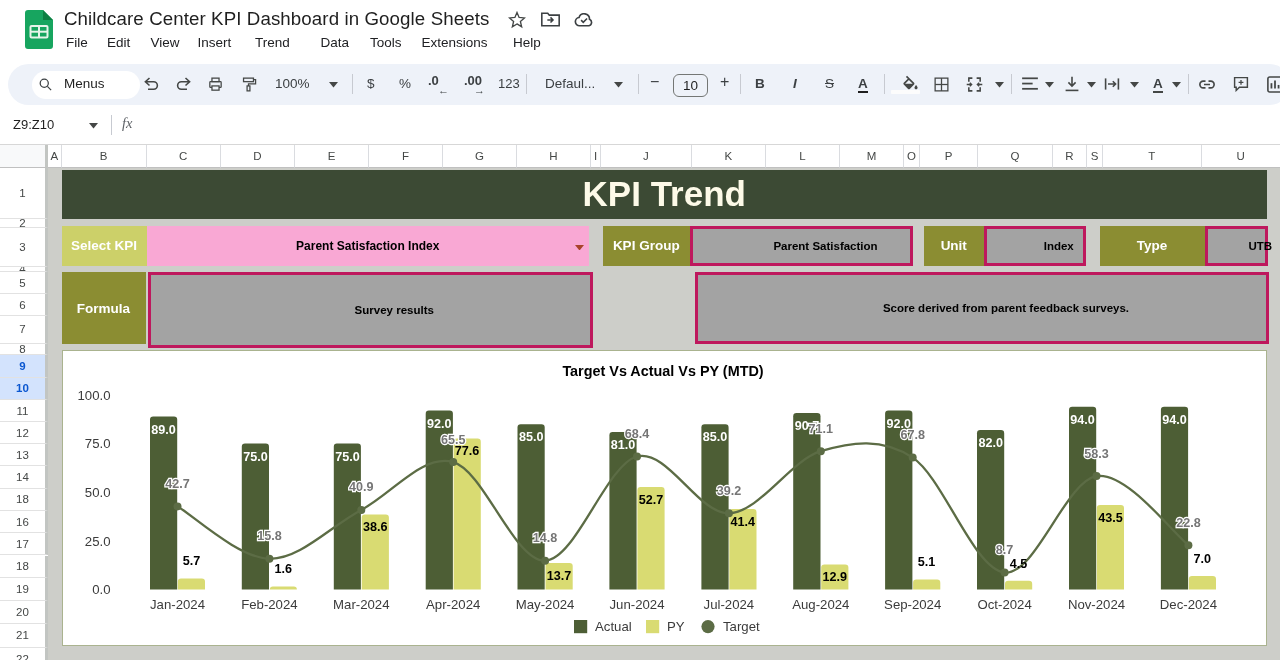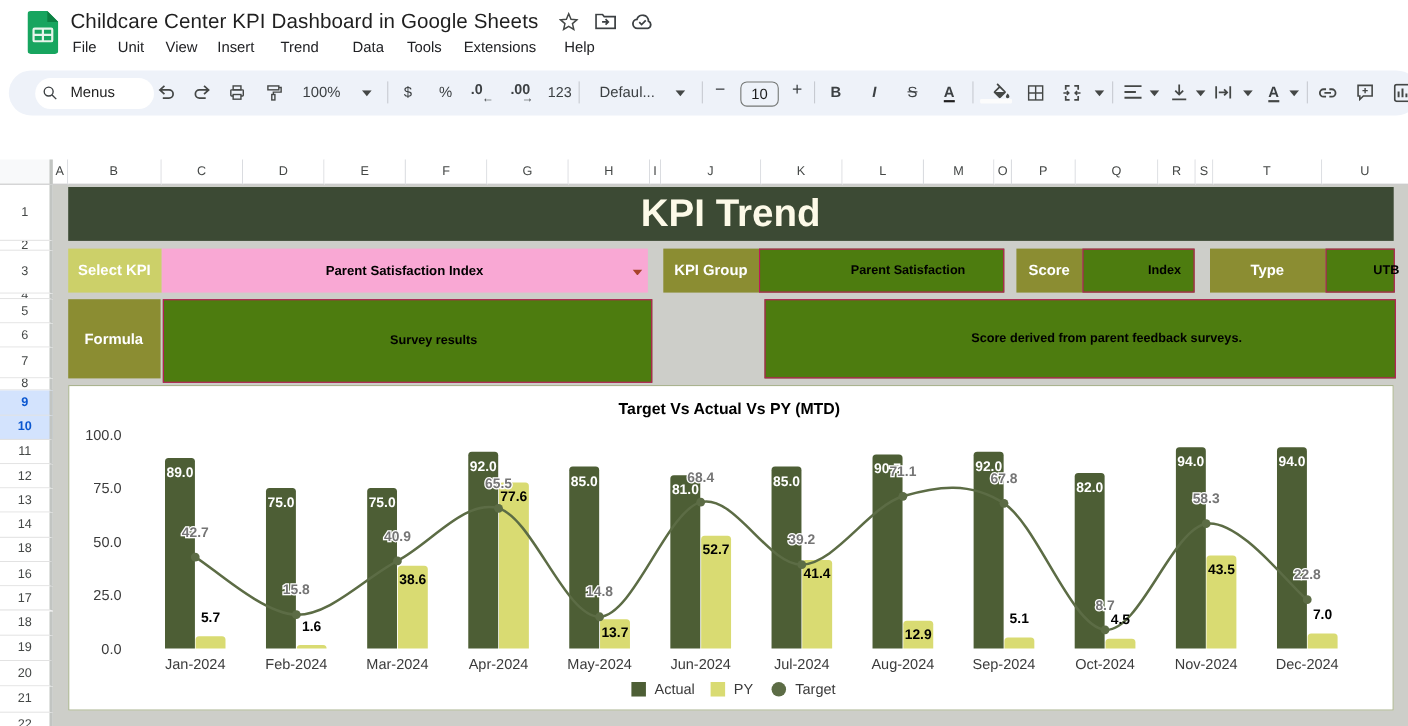--- a/index.html
+++ b/index.html
@@ -20,38 +20,38 @@
 
 #corner { position:absolute; left:0; top:145px; width:48px; height:22.5px; background:#f8f9fa; border-right:3px solid #c2c5c2; border-bottom:1px solid #c0c0c0; }
 #colhdrs { position:absolute; left:0; top:145px; width:1280px; height:22.5px; }
 .ch { position:absolute; top:0; height:22.5px; background:#ffffff; border-right:1px solid #dadce0; border-bottom:1px solid #c0c0c0; color:#444746; font-size:11.5px; text-align:center; line-height:22px; }
 #rowhdrs { position:absolute; left:0; top:0; width:48px; height:660px; }
 .rh { position:absolute; left:0; width:48px; background:#ffffff; border-right:3px solid #c2c5c2; border-bottom:1px solid #e2e2e2; color:#444746; font-size:11.5px; text-align:center; display:flex; align-items:center; justify-content:center; overflow:hidden; }
 .rh.sel { background:#d3e3fd; color:#0b57d0; font-weight:bold; }
 
 #sheet { position:absolute; left:48px; top:167.5px; width:1232px; height:492.5px; background:#cdcec9; }
 .olab { position:absolute; background:#8b8d32; color:#fff; font-weight:bold; display:flex; align-items:center; justify-content:center; font-size:13.5px; }
-.wbox { position:absolute; background:#4d7c0f; border:1px solid #be185d; color:#000; font-weight:bold; display:flex; align-items:center; justify-content:center; font-size:11.5px;padding-left:48px; }
+.wbox { position:absolute; background:#a3a3a3; border:3px solid #be185d; color:#000; font-weight:bold; display:flex; align-items:center; justify-content:center; font-size:11.5px;padding-left:48px; }
 #banner { position:absolute; left:61.5px; top:169.5px; width:1205.5px; height:49px; background:#3c4a34; color:#fdfae8; font-weight:bold; font-size:35px; text-align:center; line-height:48px; }
 #chartbox { position:absolute; left:62px; top:349.5px; width:1205px; height:296px; background:#fff; border:1.5px solid #aab38f; }
 </style></head>
 <body>
 <div id="app">
 
   <div id="titlebar">
     <svg class="abs" style="left:25px;top:10px" width="28" height="39" viewBox="0 0 28 39">
       <path d="M2 0 H18 L28 10 V36 a3 3 0 0 1 -3 3 H3 a3 3 0 0 1 -3 -3 V3 a3 3 0 0 1 3 -3 Z" fill="#17a55f" transform="translate(0,0)"></path>
       <path d="M18 0 L28 10 H18 Z" fill="#0c8043"></path>
       <rect x="5.5" y="16" width="17" height="11.5" rx="1" fill="none" stroke="#e6f4ea" stroke-width="2"></rect>
       <line x1="14" y1="16" x2="14" y2="27.5" stroke="#e6f4ea" stroke-width="2"></line>
       <line x1="5.5" y1="21.7" x2="22.5" y2="21.7" stroke="#e6f4ea" stroke-width="2"></line>
     </svg>
     <div id="title">Childcare Center KPI Dashboard in Google Sheets</div>
     <div class="menu" style="left:66px">File</div>
-    <div class="menu" style="left:107px">Unit</div>
+    <div class="menu" style="left:107px">Edit</div>
     <div class="menu" style="left:150.5px">View</div>
     <div class="menu" style="left:197.5px">Insert</div>
     <div class="menu" style="left:255px">Trend</div>
     <div class="menu" style="left:320.5px">Data</div>
     <div class="menu" style="left:370px">Tools</div>
     <div class="menu" style="left:421.5px">Extensions</div>
     <div class="menu" style="left:513px">Help</div>
     <svg class="abs" style="left:508px;top:11px" width="18" height="18" viewBox="0 0 24 24">
         <path d="M12 17.27L18.18 21l-1.64-7.03L22 9.24l-7.19-.61L12 2 9.19 8.63 2 9.24l5.46 4.73L5.82 21z" fill="none" stroke="#444746" stroke-width="1.8"></path>
       </svg>
@@ -170,32 +170,40 @@
         <path d="M10 5 v6 m-3 -3 h6" stroke="#444746" stroke-width="1.6"></path>
       </svg>
     <svg class="abs" style="left:1259px;top:12px" width="16" height="17" viewBox="0 0 18 19">
         <rect x="1" y="1" width="16" height="17" rx="2" fill="none" stroke="#444746" stroke-width="1.8"></rect>
         <line x1="5" y1="14" x2="5" y2="8" stroke="#444746" stroke-width="2"></line>
         <line x1="9" y1="14" x2="9" y2="5" stroke="#444746" stroke-width="2"></line>
         <line x1="13" y1="14" x2="13" y2="10" stroke="#444746" stroke-width="2"></line>
       </svg>
   </div>
 
+  <div id="fbar">
+    <div class="abs" style="left:13px;top:12px;font-size:13px;color:#1f1f1f">Z9:Z10</div>
+    <svg class="abs" style="left:89px;top:18px" width="9" height="5.5" viewBox="0 0 9 5.5">
+        <path d="M0 0 L4.5 5.5 L9 0 Z" fill="#444746"></path>
+      </svg>
+    <div class="tsep" style="left:111px;top:10px"></div>
+    <div class="abs" style="left:122px;top:10px;font-size:14.5px;font-style:italic;color:#5f6368;font-family:'Liberation Serif',serif">fx</div>
+  </div>
 
   <div id="sheet"></div>
 
   <div id="banner">KPI Trend</div>
   <div class="olab" style="left:61.5px;top:225.5px;width:85px;height:40px;background:#ccd069">Select KPI</div>
   <div class="abs" style="left:146.5px;top:225.5px;width:442.5px;height:40px;background:#f9a8d4;display:flex;align-items:center;justify-content:center;font-weight:bold;font-size:12px;color:#000">Parent Satisfaction Index</div>
   <svg class="abs" style="left:575px;top:244.5px" width="9" height="5.5" viewBox="0 0 9 5.5">
       <path d="M0 0 L4.5 5.5 L9 0 Z" fill="#a8432a"></path>
     </svg>
   <div class="olab" style="left:602.5px;top:225.5px;width:87.5px;height:40px">KPI Group</div>
   <div class="wbox" style="left:690px;top:225.5px;width:223px;height:40px">Parent Satisfaction</div>
-  <div class="olab" style="left:924px;top:225.5px;width:59.5px;height:40px">Score</div>
+  <div class="olab" style="left:924px;top:225.5px;width:59.5px;height:40px">Unit</div>
   <div class="wbox" style="left:983.5px;top:225.5px;width:102.5px;height:40px">Index</div>
   <div class="olab" style="left:1099.5px;top:225.5px;width:105px;height:40px">Type</div>
   <div class="wbox" style="left:1204.5px;top:225.5px;width:63.5px;height:40px">UTB</div>
   <div class="olab" style="left:61.5px;top:272px;width:84px;height:72px">Formula</div>
   <div class="wbox" style="left:147.5px;top:272px;width:445.5px;height:76px">Survey results</div>
   <div class="wbox" style="left:695px;top:272px;width:574px;height:72px">Score derived from parent feedback surveys.</div>
 
   <div id="chartbox">
       <svg id="chartsvg" style="display:block" width="1202" height="293" viewBox="0 0 1202 293" font-family="Liberation Sans, sans-serif">
         <text x="47.5" y="48.7" text-anchor="end" font-size="13.2" fill="#3b3b3b">100.0</text>

